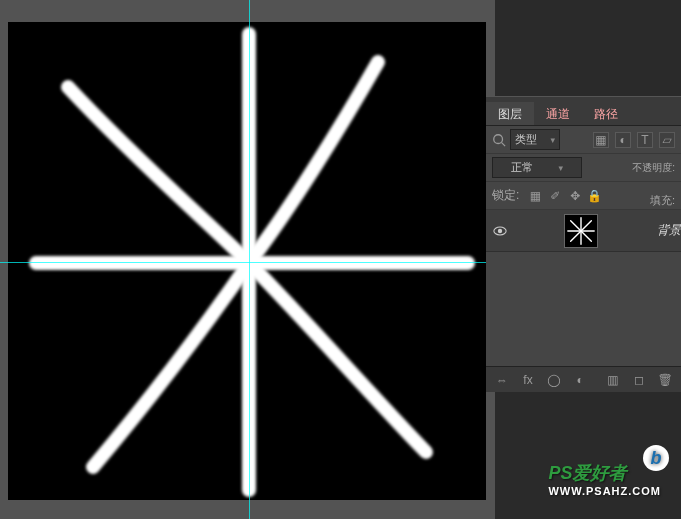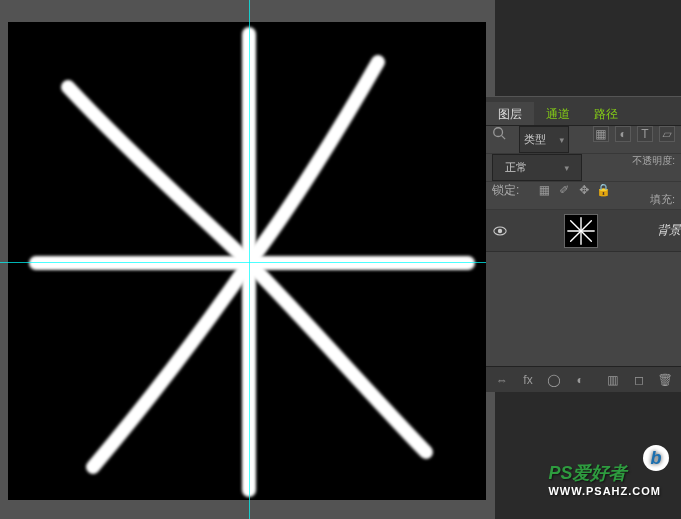--- a/index.html
+++ b/index.html
@@ -8,30 +8,30 @@
 .canvas-area { position: absolute; left: 0; top: 0; width: 495px; height: 519px; background: #535353; }
 .canvas { position: absolute; left: 8px; top: 22px; width: 478px; height: 478px; background: #000; }
 .guide-v { position: absolute; left: 249px; top: 0; width: 1px; height: 519px; background: #00ffff; opacity: 0.7; }
 .guide-h { position: absolute; left: 0; top: 262px; width: 495px; height: 1px; background: #00ffff; opacity: 0.7; }
 
 .stroke { stroke: #fff; stroke-width: 14; stroke-linecap: round; fill: none; filter: blur(1.5px); }
 
 .panel { position: absolute; left: 486px; top: 96px; width: 195px; height: 296px; background: #454545; font-size: 12px; color: #ccc; }
 .panel-top-grip { height: 6px; background: #3a3a3a; border-top: 1px solid #555; }
 .tabs { display: flex; background: #3a3a3a; height: 24px; border-bottom: 1px solid #222; }
-.tab { padding: 4px 12px; color: #84cc16; cursor: pointer; }
+.tab { padding: 4px 12px; color: #fca5a5; cursor: pointer; }
 .tab.active { background: #454545; color: #ddd; }
 
-.row { display: flex; height: 28px; padding: 0 6px; border-bottom: 1px solid #383838; gap: 13px; }
+.row { display: flex; align-items: center; height: 28px; padding: 0 6px; border-bottom: 1px solid #383838; gap: 4px; }
 .search-ico { width: 14px; height: 14px; }
 .type-select { flex: 0 0 50px; background: #383838; border: 1px solid #222; color: #ccc; padding: 2px 4px; font-size: 11px; display: flex; justify-content: space-between; align-items: center; }
 .filter-icons { display: flex; gap: 6px; margin-left: auto; }
 .fi { width: 16px; height: 16px; display: flex; align-items: center; justify-content: center; color: #999; border: 1px solid #5a5a5a; background: #404040; }
 
-.blend-select { flex: 0 0 90px; background: #383838; border: 1px solid #222; color: #ccc; padding: 2px 12px; font-size: 11px; display: flex; justify-content: space-between; align-items: center; }
+.blend-select { flex: 0 0 90px; background: #383838; border: 1px solid #222; color: #ccc; padding: 2px 18px; font-size: 11px; display: flex; justify-content: space-between; align-items: center; }
 .opacity-label { margin-left: auto; color: #aaa; font-size: 10px; }
 
 .lock-label { color: #aaa; font-size: 12px; }
 .lock-icons { display: flex; gap: 4px; margin-left: 4px; }
 .li { width: 16px; height: 16px; display: flex; align-items: center; justify-content: center; color: #999; }
 .fill-label { margin-left: auto; color: #aaa; font-size: 11px; margin-top: 10px; }
 
 .layer-list { background: #3e3e3e; }
 .layer { display: flex; align-items: center; height: 42px; border-bottom: 1px solid #2f2f2f; justify-content: space-between; }
 .vis { width: 28px; display: flex; align-items: center; justify-content: center; }

